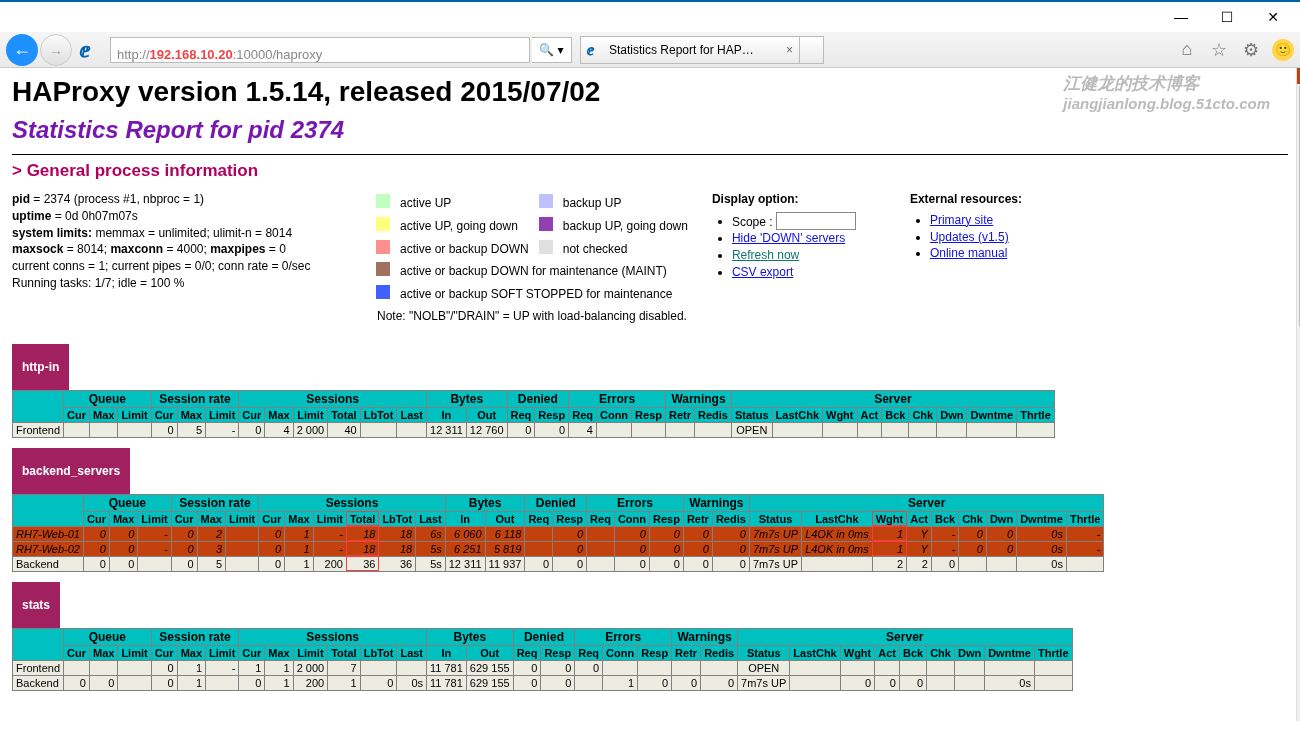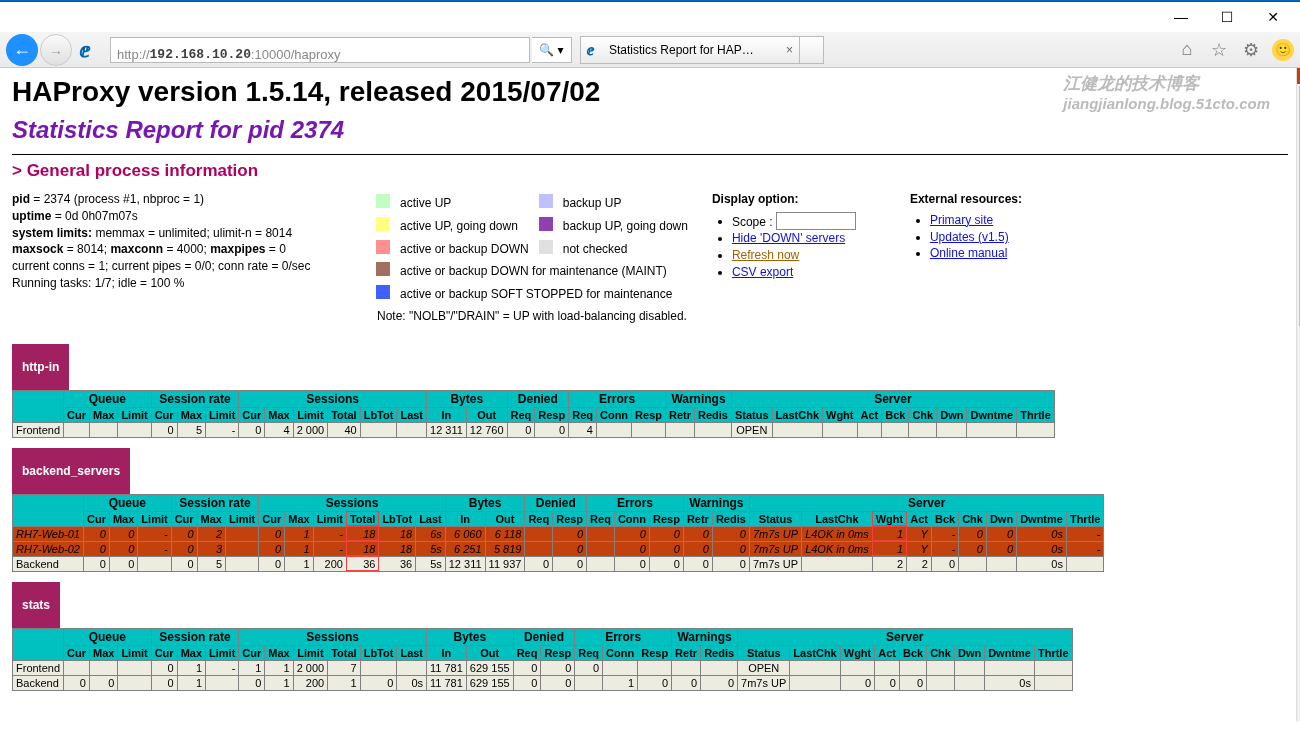--- a/index.html
+++ b/index.html
@@ -6,21 +6,21 @@
 body { font-family: Arial, sans-serif; font-size: 12px; background: #fff; width: 1300px; }
 .titlebar { height: 32px; background: #fff; border-top: 2px solid #0063b1; display: flex; justify-content: flex-end; align-items: center; padding: 0 4px; }
 .winbtn { width: 46px; height: 30px; display: flex; align-items: center; justify-content: center; font-size: 14px; }
 .addrbar { height: 36px; background: linear-gradient(#f5f5f5,#eaeaea); display: flex; align-items: center; border-bottom: 1px solid #ccc; padding: 0 6px; gap: 2px; }
 .navbtn { width: 32px; height: 32px; border-radius: 50%; display: flex; align-items: center; justify-content: center; color: #fff; }
 .navback { background: #1e90ff; font-size: 18px; }
 .navfwd { background: linear-gradient(#fafafa,#e0e0e0); border: 1px solid #ccc; color: #999; font-size: 14px; }
 .ieicon { width: 24px; height: 24px; margin-left: 6px; position:relative; }
 .ieicon::before { content:'ⅇ'; color:#0063b1; font-size:20px; font-weight:bold; position:absolute; top:-2px; }
 .urlbox { flex: 0 0 420px; height: 26px; background: #fff; border: 1px solid #bbb; display: flex; align-items: flex-end; padding: 0 6px; font-size: 13px; margin-left: 4px; }
-.urlbox .host { font-weight: bold; color: #404040; font-family: Liberation Mono, monospace; }
+.urlbox .host { font-weight: bold; color: #ef4444; }
 .urlbox .rest { color: #888; }
 .srchicon { width: 40px; height: 26px; border: 1px solid #bbb; border-left:none; background: #fff; display: flex; align-items: center; justify-content: center; }
 .tabs { display: flex; align-items: center; margin-left: 6px; border-radius: 10px; }
 .tab { width: 220px; height: 28px; background: linear-gradient(#fff,#ebebeb); border: 1px solid #bbb; display: flex; align-items: center; padding: 0 6px; gap: 6px; font-size: 12px; }
 .tab .ie { width: 16px; height: 16px; position:relative; }
 .tab .ie::before { content:'ⅇ'; color:#0063b1; font-size:14px; font-weight:bold; position:absolute; top:-2px; }
 .tab .title { flex: 1; overflow: hidden; white-space: nowrap; text-overflow: ellipsis; }
 .tab .x { color: #666; }
 .newtab { width: 24px; height: 28px; border: 1px solid #bbb; border-left:none; background: linear-gradient(#fff,#ebebeb); }
 .rbtns { margin-left: auto; display: flex; gap: 10px; align-items: center; }
@@ -152,21 +152,21 @@
                 <td colspan="4" style="text-align:center;">Note: "NOLB"/"DRAIN" = UP with load-balancing disabled.</td>
               </tr>
       </tbody>
           </table>
     </div>
     <div class="col opts" style="width:180px;">
       <div class="hdr">Display option:</div>
       <ul>
         <li><span>Scope :</span> <input class="scope" type="text" style=""></li>
         <li><a href="#">Hide 'DOWN' servers</a></li>
-        <li><a href="#" style="color:#a16207;">Refresh now</a></li>
+        <li><a href="#" style="color:#0f766e;">Refresh now</a></li>
         <li><a href="#">CSV export</a></li>
       </ul>
     </div>
     <div class="col opts">
       <div class="hdr">External resources:</div>
       <ul>
         <li><a href="#">Primary site</a></li>
         <li><a href="#">Updates (v1.5)</a></li>
         <li><a href="#">Online manual</a></li>
       </ul>

